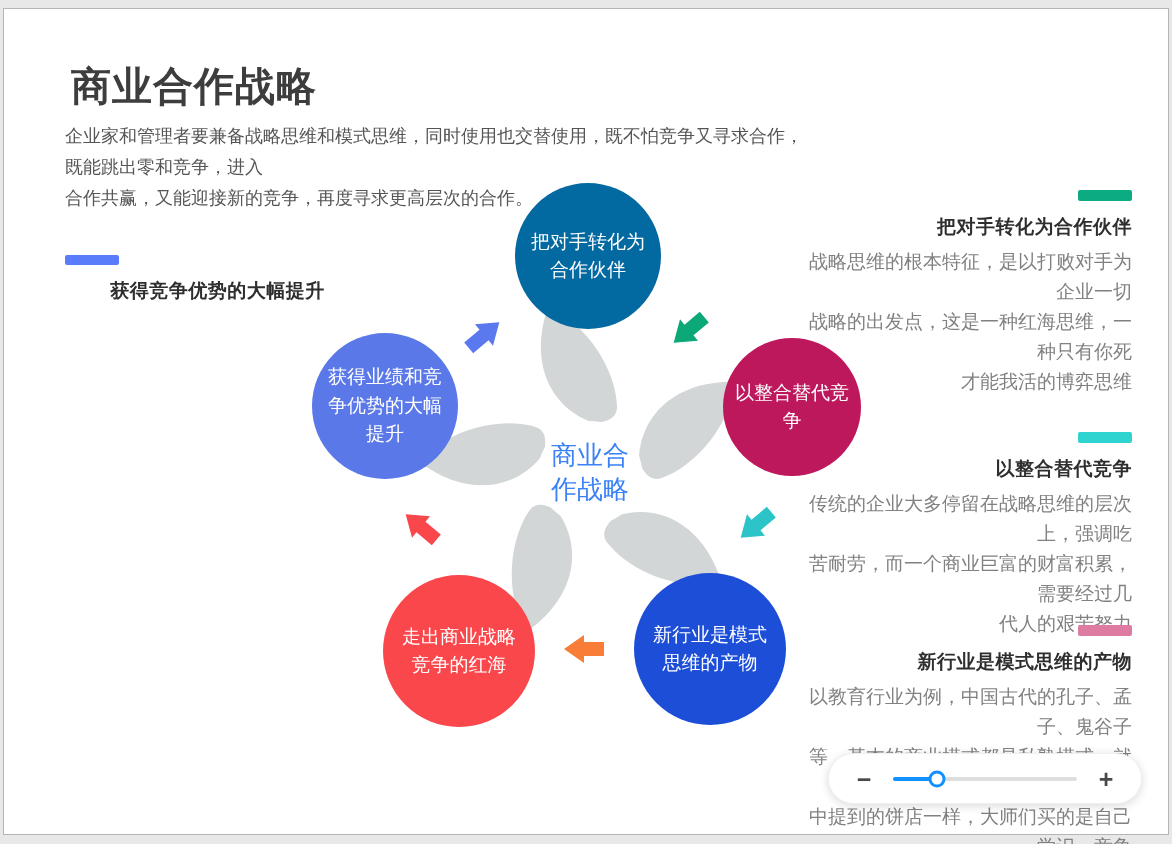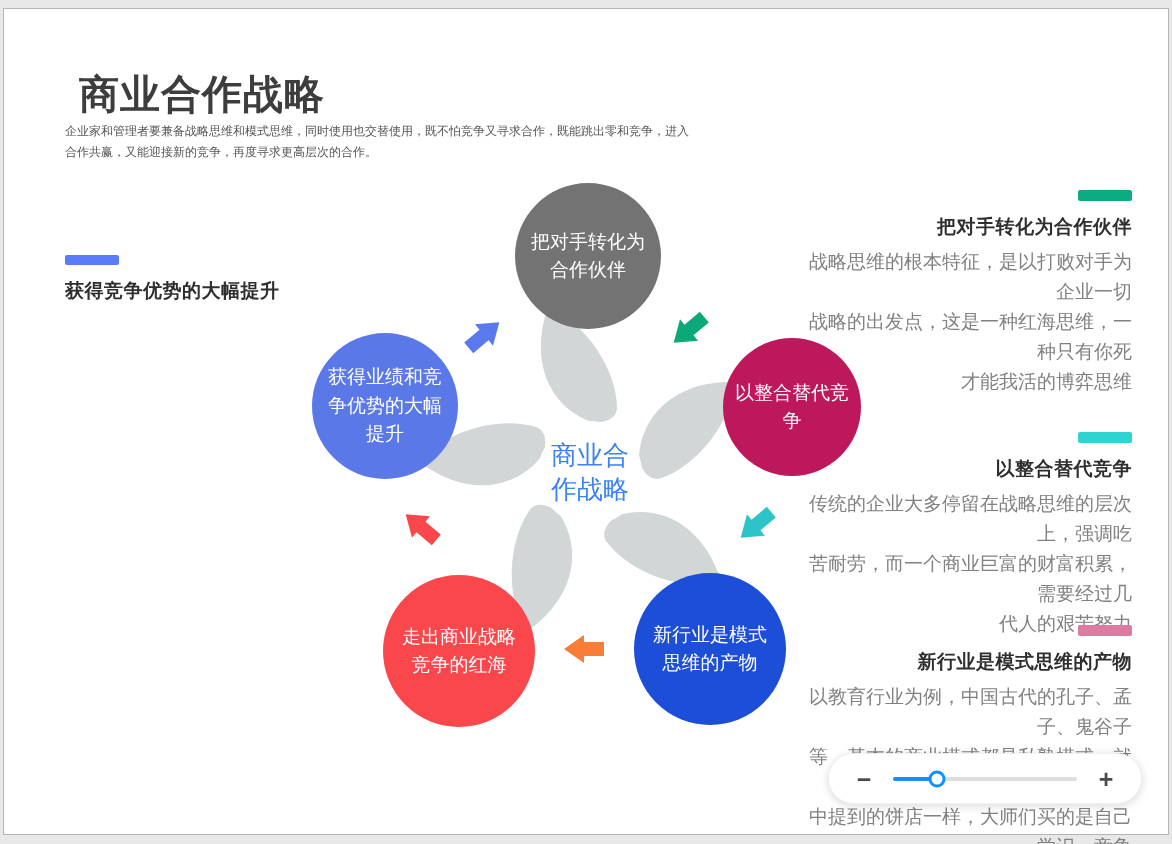--- a/index.html
+++ b/index.html
@@ -9,30 +9,30 @@
     font-family:"Liberation Sans","DejaVu Sans",sans-serif;
   }
   .canvas{
     position:absolute;left:3px;top:8px;width:1164px;height:825px;
     background:#ffffff;border:1px solid #b5b5b5;
   }
   .pre{white-space:pre-line;}
 
   
   .page-title{
-    position:absolute;left:59px;top:42px;margin:16px;
+    position:absolute;left:59px;top:42px;margin:8px;
     font-size:40px;font-weight:700;color:#3d3d3d;letter-spacing:1px;
   }
   .intro{
     position:absolute;left:61px;top:112px;width:745px;margin:0;
-    font-size:12px;line-height:1.72;color:#555;
+    font-size:18px;line-height:1.72;color:#555;
   }
 
   
-  .callout{position:absolute;}
+  .callout{position:absolute;text-align:center;}
   .callout .bar{width:54px;height:10px;border-radius:2px;}
   .callout h3{
     margin:13px 0 7px;font-size:19px;font-weight:700;color:#2e2e2e;letter-spacing:.5px;
   }
   .callout p{margin:0;font-size:19px;line-height:1.58;color:#818181;}
   .callout.left1{left:61px;top:246px;width:305px;}
   .callout.left2{left:61px;top:551px;width:305px;}
   .callout.right{right:36px;text-align:right;}
   .callout.right .bar{margin-left:auto;height:11px;}
   .callout.rightA{top:181px;width:330px;}
@@ -134,21 +134,21 @@
         <use href="#blade" transform="rotate(288)"></use>
         <circle cx="0" cy="0" r="52" fill="#ffffff"></circle>
       </g>
       <polygon points="-20,-7 0,-7 0,-14 20,0 0,14 0,7 -20,7" transform="translate(194,164) rotate(-40)" fill="#5b79ef"></polygon>
       <polygon points="-20,-7 0,-7 0,-14 20,0 0,14 0,7 -20,7" transform="translate(399,159) rotate(140)" fill="#0ca878"></polygon>
       <polygon points="-20,-7 0,-7 0,-14 20,0 0,14 0,7 -20,7" transform="translate(466,354) rotate(140)" fill="#2cc4c8"></polygon>
       <polygon points="-20,-7 0,-7 0,-14 20,0 0,14 0,7 -20,7" transform="translate(294,478) rotate(180)" fill="#f87d36"></polygon>
       <polygon points="-20,-7 0,-7 0,-14 20,0 0,14 0,7 -20,7" transform="translate(131,356) rotate(-140)" fill="#f9474b"></polygon>
     </svg>
 
-    <div class="node n0 pre" style="background: #737373;">把对手转化为
+    <div class="node n0 pre" style="background: #0369a1;">把对手转化为
 合作伙伴</div>
     <div class="node n1 pre" style="background: #be185d;">以整合替代竞
 争</div>
     <div class="node n2 pre" style="background: #1d4ed8;">新行业是模式
 思维的产物</div>
     <div class="node n3 pre" style="background: rgb(249, 71, 75);">走出商业战略
 竞争的红海</div>
     <div class="node n4 pre" style="background: rgb(90, 120, 232); text-align: center;">获得业绩和竞
 争优势的大幅
 提升</div>

